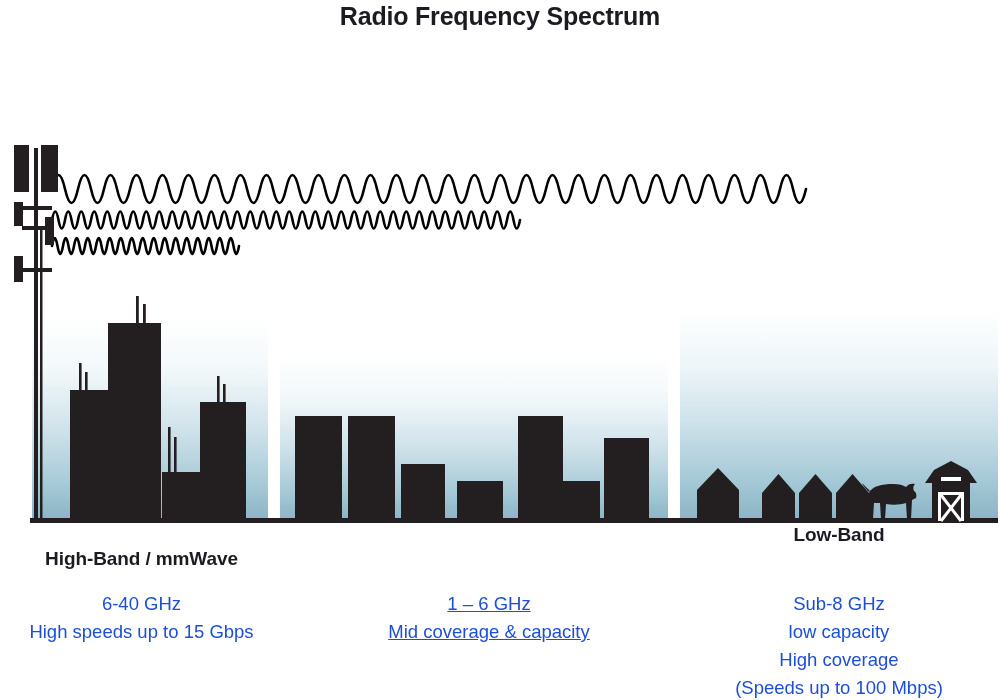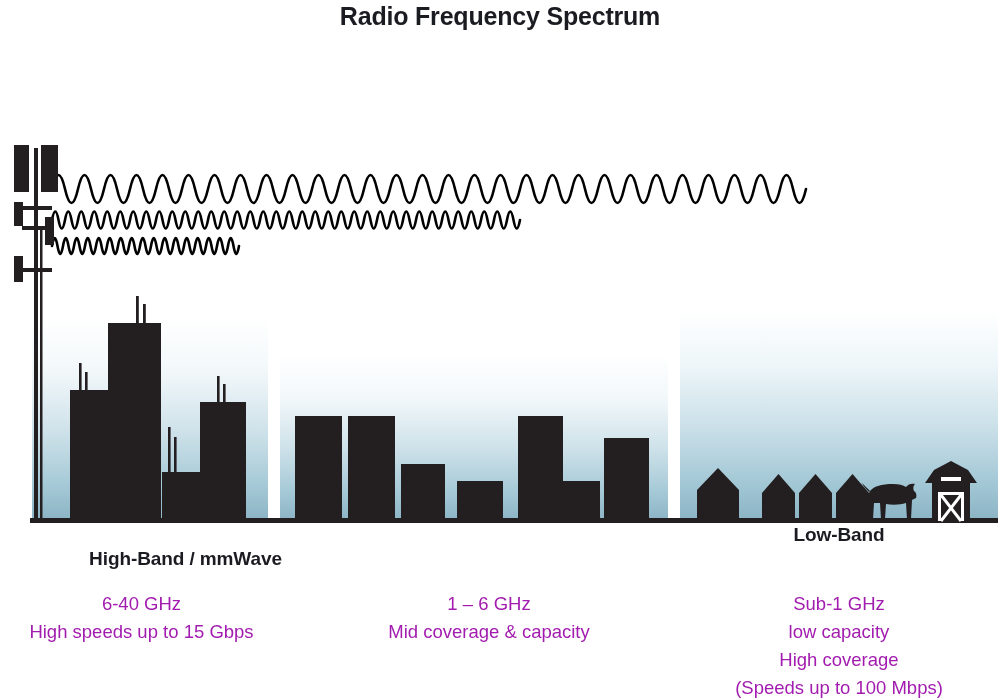--- a/index.html
+++ b/index.html
@@ -45,21 +45,21 @@
     color: #1b1b22;
     letter-spacing: -0.1px;
   }
   .band-desc {
     position: absolute;
     text-align: center;
     font-family: "Liberation Sans", sans-serif;
     font-weight: normal;
     font-size: 18.5px;
     line-height: 28px;
-    color: #a21caf;
+    color: #1d4ed8;
   }
   .band-desc div { white-space: nowrap; }
 </style>
 </head>
 <body>
 
 <div id="canvas">
 
   <div id="chart-title">Radio Frequency Spectrum</div>
 
@@ -262,32 +262,32 @@
         <path d="M 925,483 L 934,470 L 951,461 L 968,470 L 977,483 L 970,483 L 970,521 L 932,521 L 932,483 Z"></path>
         <rect x="941" y="477" width="20" height="4" fill="#ffffff"></rect>
         <rect x="938" y="492" width="26" height="29" fill="#ffffff"></rect>
         <rect x="941" y="495" width="20" height="26" fill="#231f20"></rect>
         <path d="M 941,495 L 961,521 M 961,495 L 941,521" stroke="#ffffff" stroke-width="3" fill="none"></path>
         <rect x="944" y="498" width="14" height="20" fill="none"></rect>
       </g>
     </g>
   </svg>
 
-  <div class="band-label" style="left:0px; top:548px; width:283px;padding-left:44px;">High-Band / mmWave</div>
+  <div class="band-label" style="left:0px; top:548px; width:283px;">High-Band / mmWave</div>
   <div class="band-desc" style="left:0px; top:590px; width:283px;">
     <div>6-40 GHz</div>
     <div>High speeds up to 15 Gbps</div>
   </div>
 
-  <div class="band-desc" style="left:345px; top:590px; width:288px;">
+  <div class="band-desc" style="left:345px; top:590px; width:288px;text-decoration:underline;">
     <div>1 – 6 GHz</div>
     <div>Mid coverage &amp; capacity</div>
   </div>
 
   <div class="band-label" style="left:695px; top:524px; width:288px;">Low-Band</div>
   <div class="band-desc" style="left:695px; top:590px; width:288px;">
-    <div>Sub-1 GHz</div>
+    <div>Sub-8 GHz</div>
     <div>low capacity</div>
     <div>High coverage</div>
     <div>(Speeds up to 100 Mbps)</div>
   </div>
 
 </div>
 
 </body></html>

